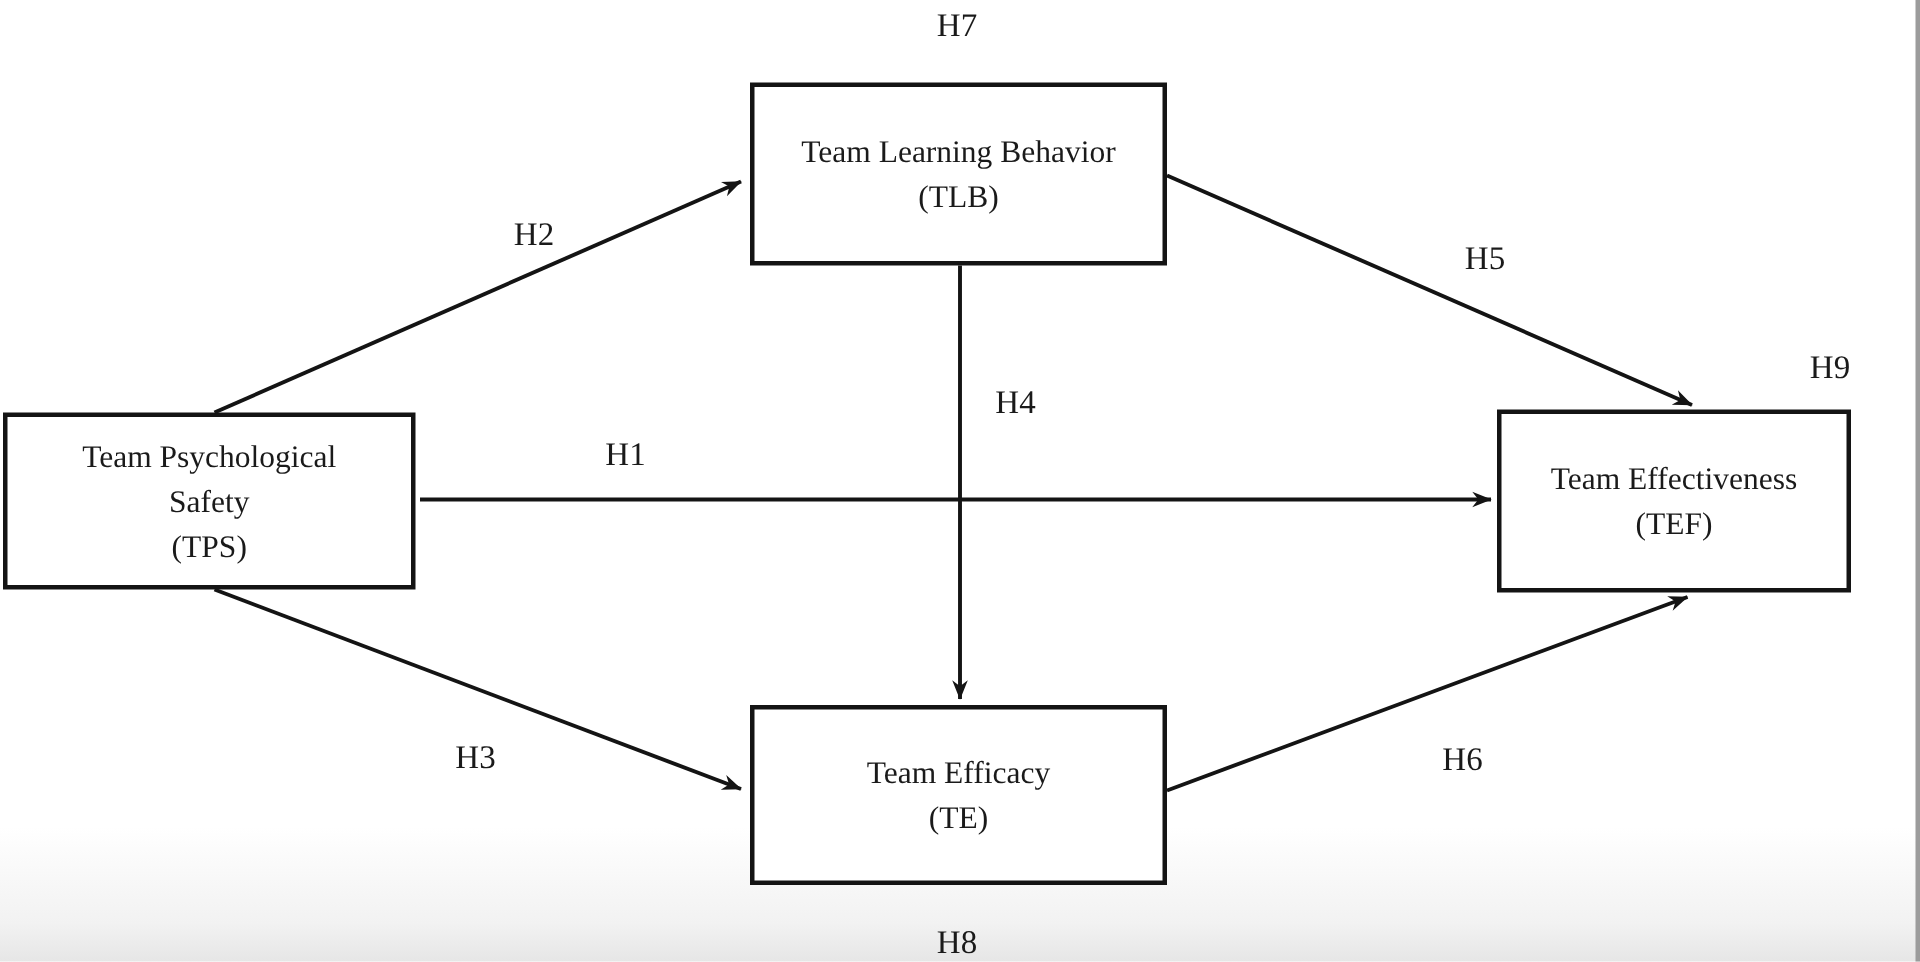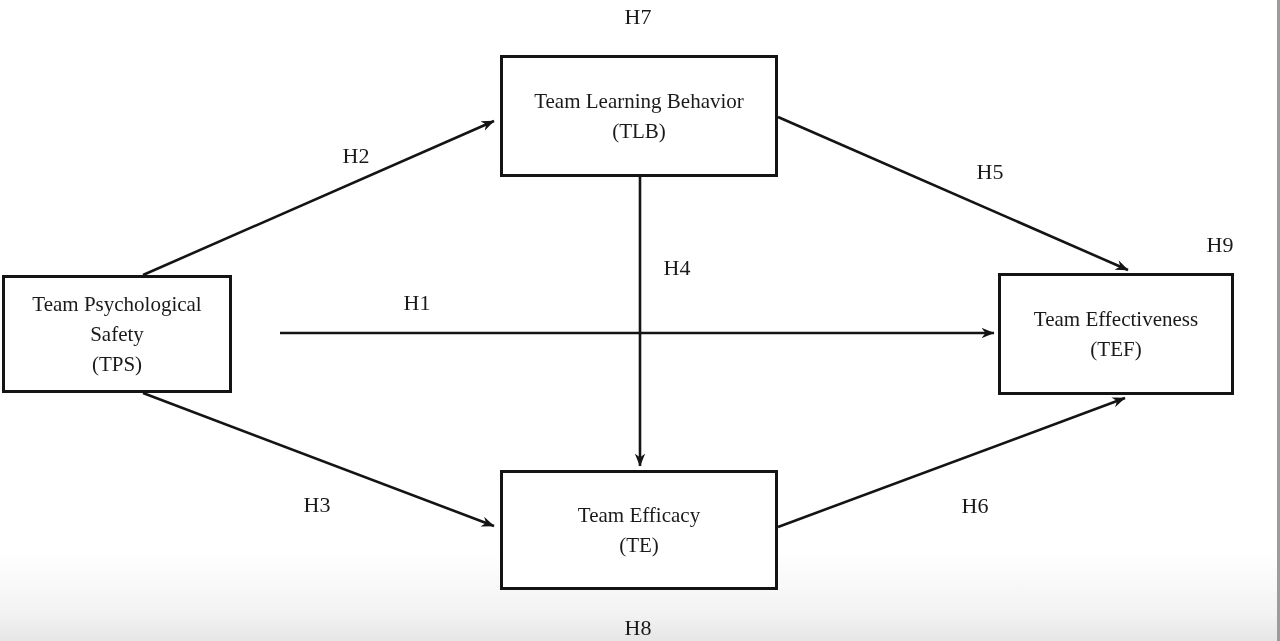--- a/index.html
+++ b/index.html
@@ -61,21 +61,21 @@
       </marker>
     </defs>
     <line x1="143" y1="275" x2="494" y2="121" marker-end="url(#arrow)"></line>
     <line x1="280" y1="333" x2="994" y2="333" marker-end="url(#arrow)"></line>
     <line x1="143" y1="393" x2="494" y2="526" marker-end="url(#arrow)"></line>
     <line x1="640" y1="177" x2="640" y2="466" marker-end="url(#arrow)"></line>
     <line x1="778" y1="117" x2="1128" y2="270" marker-end="url(#arrow)"></line>
     <line x1="778" y1="527" x2="1125" y2="398" marker-end="url(#arrow)"></line>
   </svg>
 
-  <div class="node" style="left:2px; top:275px; width:230px; height:118px;text-align:right;">
+  <div class="node" style="left:2px; top:275px; width:275px; height:118px;text-align:right;">
     <div>Team Psychological</div>
     <div>Safety</div>
     <div>(TPS)</div>
   </div>
 
   <div class="node" style="left:500px; top:470px; width:278px; height:120px;">
     <div>Team Efficacy</div>
     <div>(TE)</div>
   </div>
 

